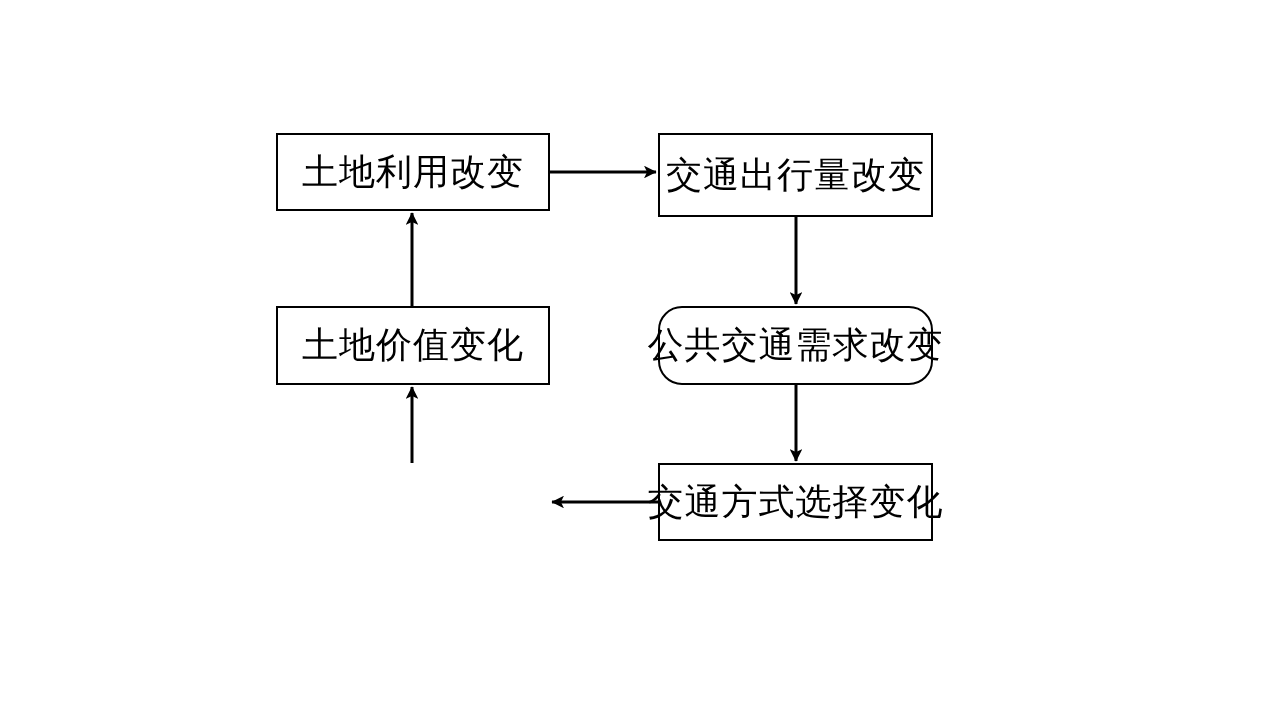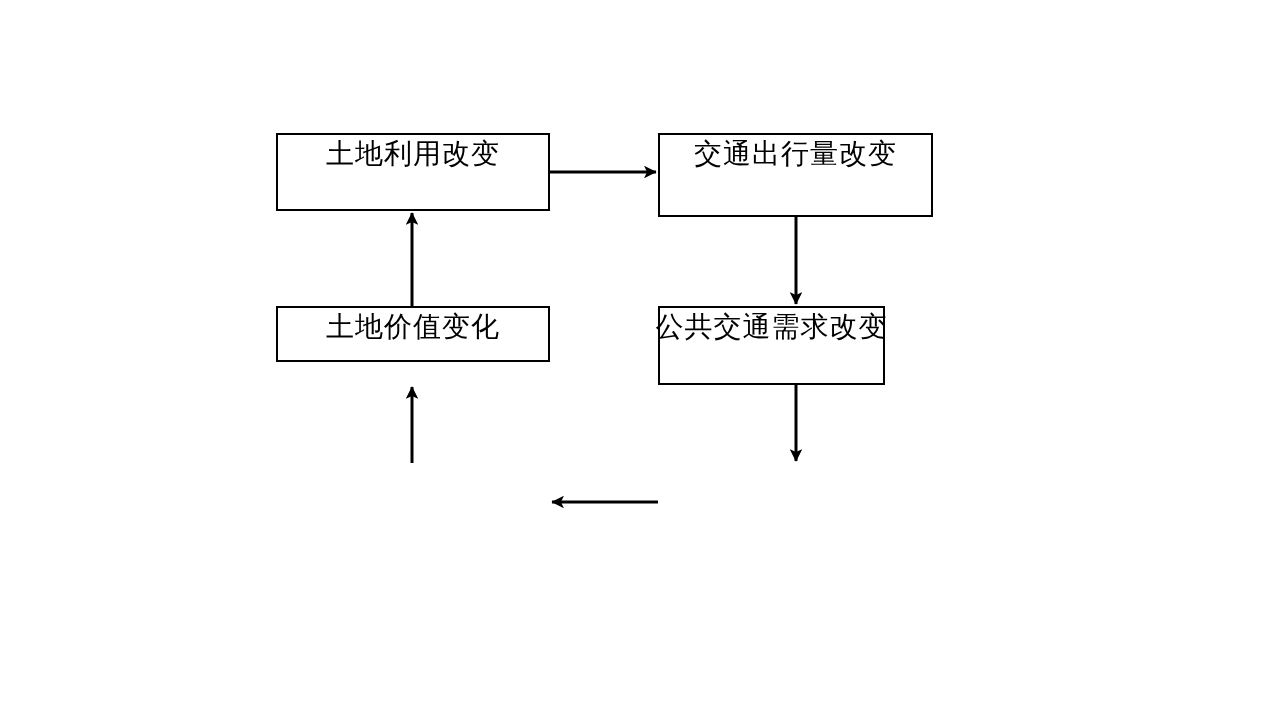--- a/index.html
+++ b/index.html
@@ -21,33 +21,34 @@
     top: 0;
     width: 1280px;
     height: 720px;
   }
   .node {
     position: absolute;
     box-sizing: border-box;
     border: 2px solid #000000;
     background: #ffffff;
     display: flex;
+    align-items: center;
     justify-content: center;
-    font-size: 28px;
+    font-size: 36px;
     color: #000000;
     letter-spacing: 1px;
     white-space: nowrap;
   }
   
   .node-land-use        { left: 276px; top: 133px; width: 274px; height: 78px; }
-  .node-land-value      { left: 276px; top: 306px; width: 274px; height: 56px; }
+  .node-land-value      { left: 276px; top: 306px; width: 274px; height: 79px; }
   .node-accessibility   { left: 276px; top: 463px; width: 274px; height: 78px; }
   
   .node-trip-volume     { left: 658px; top: 133px; width: 275px; height: 84px; }
-  .node-transit-demand  { left: 658px; top: 306px; width: 227px; height: 79px; }
+  .node-transit-demand  { left: 658px; top: 306px; width: 275px; height: 79px; border-radius: 24px; }
   .node-mode-choice     { left: 658px; top: 463px; width: 275px; height: 78px; }
 </style>
 </head>
 <body>
 
 <div class="canvas">
 
   <svg class="arrow-layer" width="1280" height="720" viewBox="0 0 1280 720" xmlns="http://www.w3.org/2000/svg">
     <defs>
       <marker id="arrowhead" viewBox="0 0 10 10" refX="9.5" refY="5" markerWidth="5" markerHeight="4.2" orient="auto">
@@ -72,14 +73,17 @@
 
   <div class="node node-land-value">
     <span>土地价值变化</span>
   </div>
 
   <div class="node node-transit-demand">
     <span>公共交通需求改变</span>
   </div>
 
 
+  <div class="node node-mode-choice">
+    <span>交通方式选择变化</span>
+  </div>
 
 </div>
 
 </body></html>

